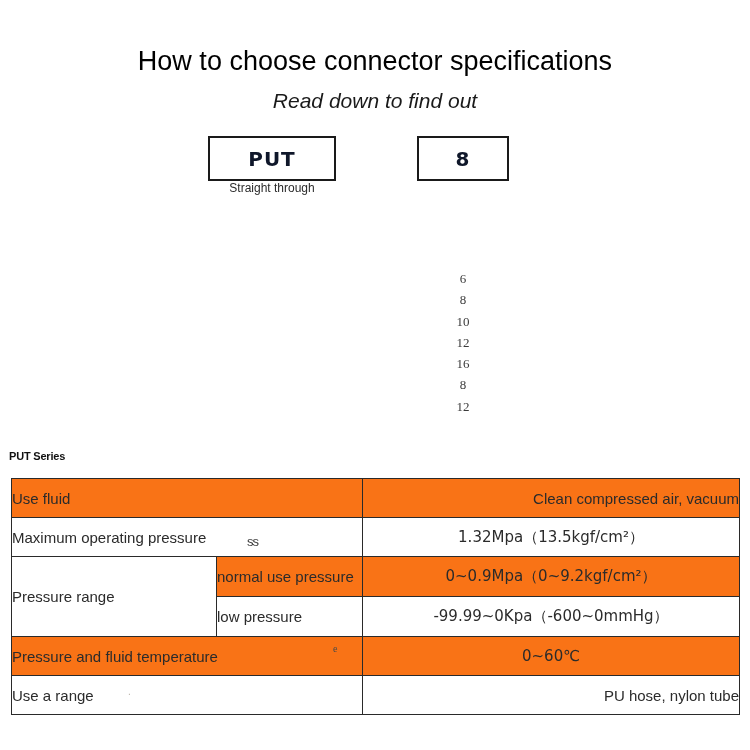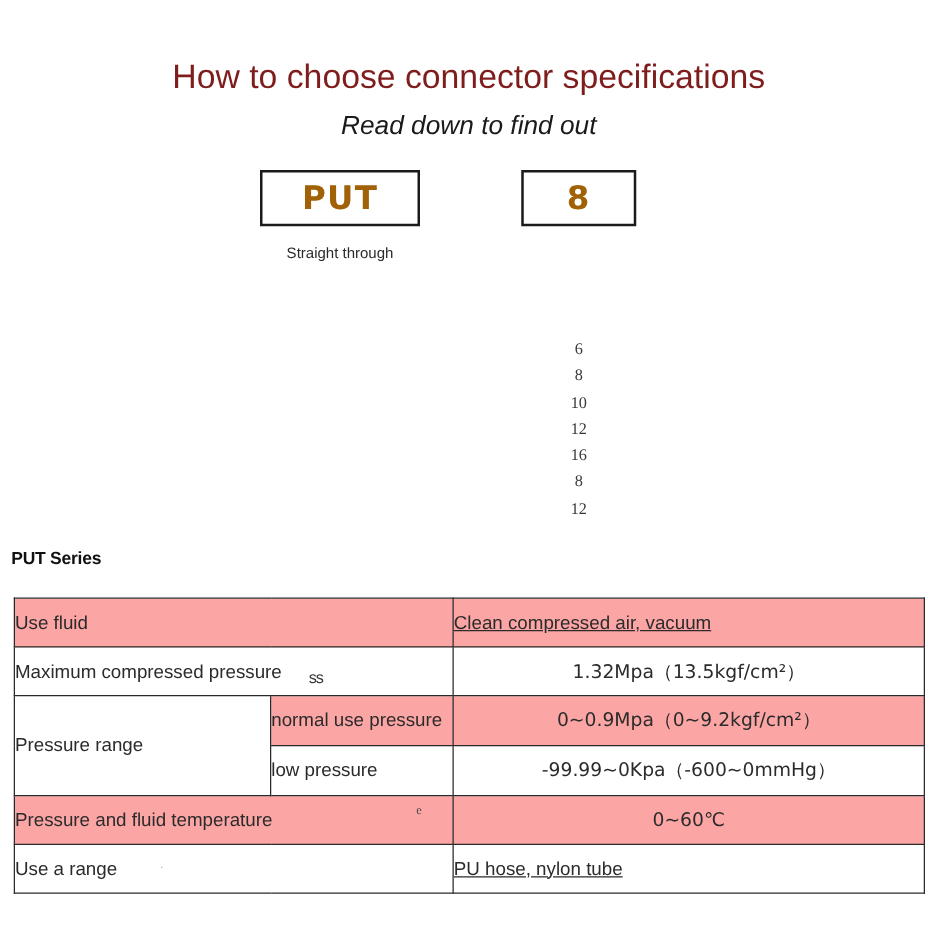--- a/index.html
+++ b/index.html
@@ -15,21 +15,21 @@
     overflow: hidden;
     position: relative;
   }
 
   
   .header {
     text-align: center;
     padding-top: 44px;
   }
   .main-title {
-    color: #7f1d1d;
+    color: #000000;
     font-size: 27px;
     font-weight: 400;
     line-height: 34px;
     letter-spacing: 0px;
     margin: 0;
   }
   .sub-title {
     color: #1a1a1a;
     font-size: 21px;
     font-weight: 400;
@@ -56,28 +56,27 @@
     border: 2px solid #1a1a1a;
     box-sizing: border-box;
     height: 45px;
     display: flex;
     align-items: center;
     justify-content: center;
   }
   .code-box span {
     font-family: "DejaVu Sans", sans-serif;
     font-weight: bold;
-    font-size: 26px;
+    font-size: 20px;
     letter-spacing: 1px;
-    color: #a16207;
+    color: #0f172a;
   }
   .code-caption {
     font-size: 12px;
     color: #2b2b2b;
-    padding-top: 14px;
     line-height: 15px;
   }
 
   
   .option-list {
     position: absolute;
     left: 417px;
     top: 268px;
     width: 92px;
     text-align: center;
@@ -86,22 +85,22 @@
     font-size: 13px;
     line-height: 21.3px;
     color: #3a3a3a;
     font-family: "Liberation Serif", serif;
   }
 
   
   .series-label {
     position: absolute;
     left: 9px;
-    top: 438px;
-    font-size: 14px;
+    top: 450px;
+    font-size: 11px;
     font-weight: bold;
     color: #111111;
     letter-spacing: -0.2px;
   }
 
   
   .spec-table {
     position: absolute;
     left: 11px;
     top: 478px;
@@ -122,31 +121,30 @@
     text-align: left;
     font-size: 15.5px;
   }
   .lbl-sub {
     text-align: left;
     font-size: 11.5px;
     color: #3a3a3a;
     margin-left: 43px;
   }
   .val {
-    text-align: left;
+    text-align: right;
     font-size: 15px;
-    text-decoration: underline;
   }
   .val-num {
     text-align: center;
     font-size: 14px;
     font-family: "DejaVu Sans", sans-serif;
     color: #2b2b2b;
   }
-  .beige { background: #fca5a5; }
+  .beige { background: #f97316; }
   .whiterow { background: #ffffff; }
 
   .row-tall td { height: 39px; }
   .artifact-overlap {
     position: absolute;
     left: 247px;
     top: 534px;
     font-size: 13px;
     color: #3a3a3a;
     letter-spacing: -1px;
@@ -211,21 +209,21 @@
     <col style="width:377px">
   </colgroup>
   <tbody>
 
     <tr>
       <td class="lbl beige" colspan="2">Use fluid</td>
       <td class="val beige">Clean compressed air, vacuum</td>
     </tr>
 
     <tr>
-      <td class="lbl whiterow" colspan="2">Maximum compressed pressure</td>
+      <td class="lbl whiterow" colspan="2">Maximum operating pressure</td>
       <td class="val-num whiterow">1.32Mpa（13.5kgf/cm²）</td>
     </tr>
 
     <tr class="row-tall">
       <td class="lbl whiterow" rowspan="2">Pressure range</td>
       <td class="lbl-sub beige">normal use pressure</td>
       <td class="val-num beige">0~0.9Mpa（0~9.2kgf/cm²）</td>
     </tr>
 
     <tr class="row-tall">

